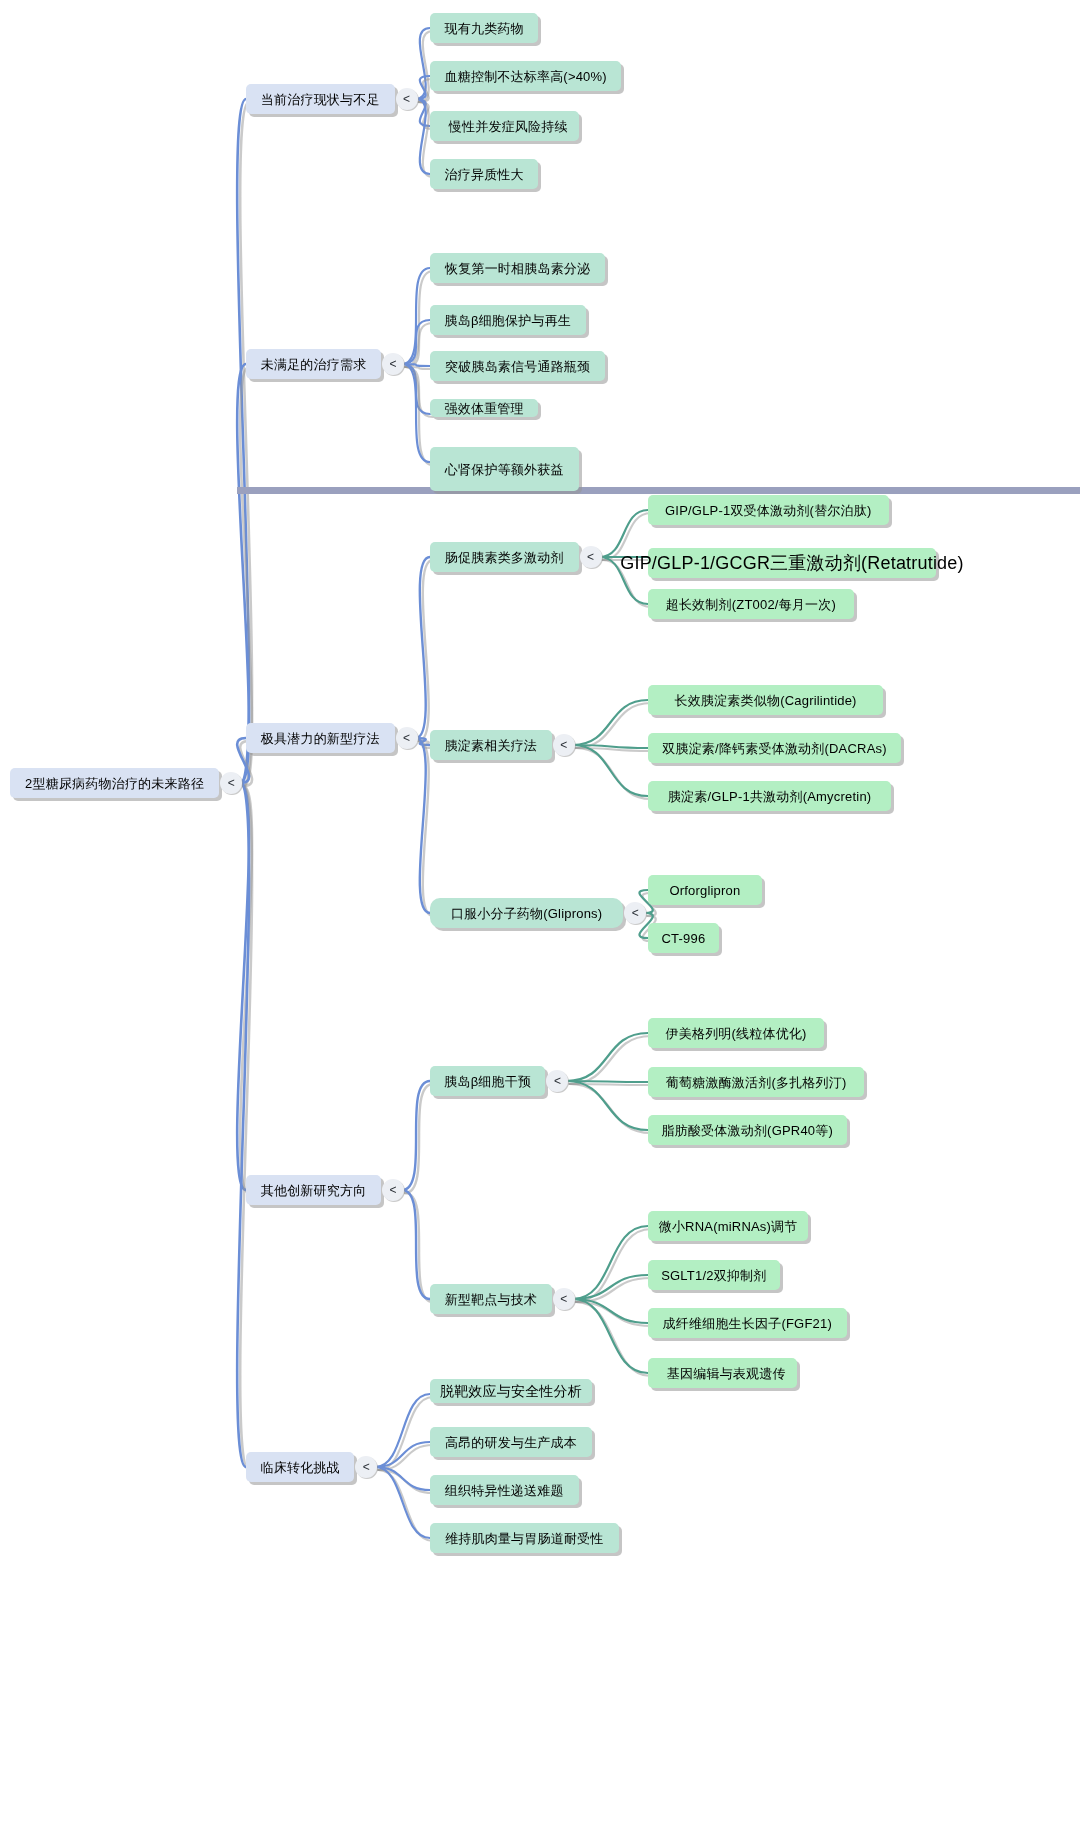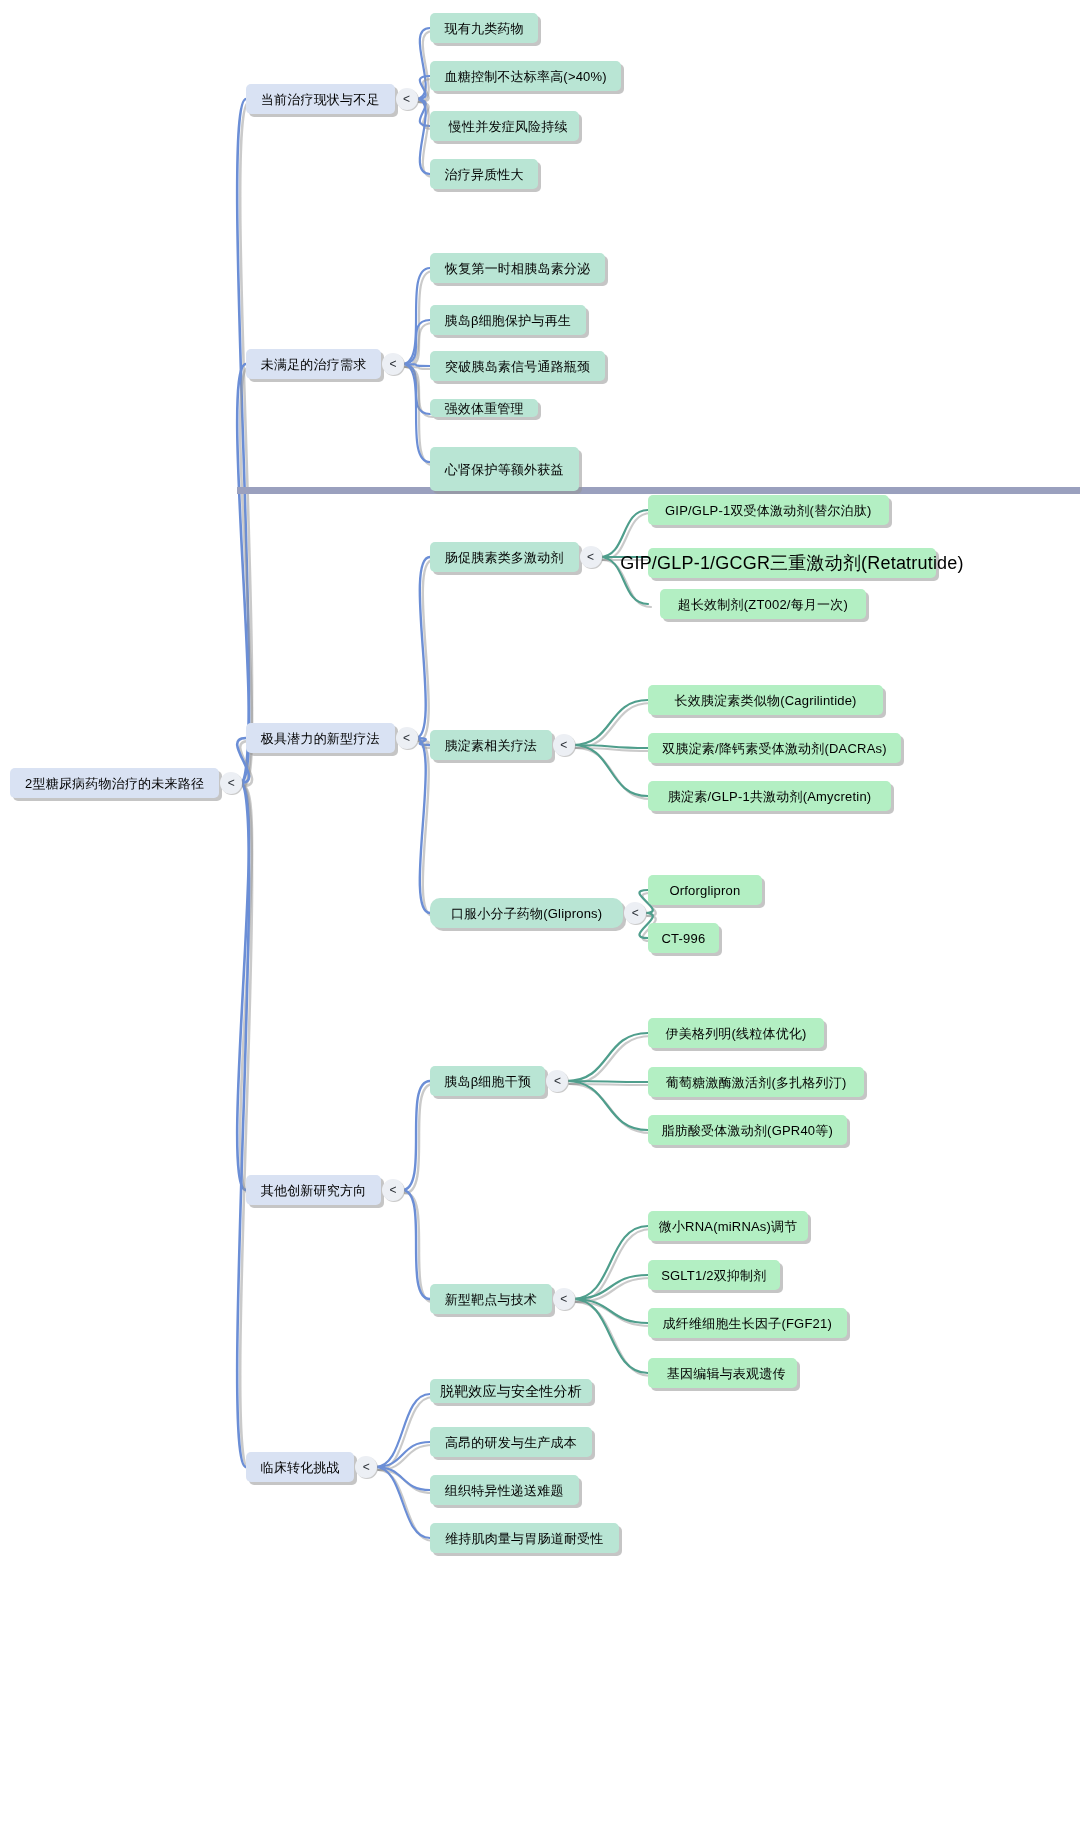--- a/index.html
+++ b/index.html
@@ -207,21 +207,21 @@
     </div>
     <div class="toggle" style="left: 579.51px; top: 546px;">
       <span>&lt;</span>
     </div>
     <div class="node n-l3" style="left: 648px; top: 495px; width: 240.55px; height: 30px; font-size: 13px;">
       <span class="txt">GIP/GLP-1双受体激动剂(替尔泊肽)</span>
     </div>
     <div class="node n-l3" style="left: 648px; top: 542px; width: 288px; height: 30px; font-size: 18px; margin-top: 6px;">
       <span class="txt">GIP/GLP-1/GCGR三重激动剂(Retatrutide)</span>
     </div>
-    <div class="node n-l3" style="left: 648px; top: 589px; width: 205.71px; height: 30px; font-size: 13px; margin-left: 12px;">
+    <div class="node n-l3" style="left: 648px; top: 589px; width: 205.71px; height: 30px; font-size: 13px;">
       <span class="txt">超长效制剂(ZT002/每月一次)</span>
     </div>
     <div class="node n-l2" style="left: 430px; top: 730px; width: 121.73px; height: 30px; font-size: 13px;">
       <span class="txt">胰淀素相关疗法</span>
     </div>
     <div class="toggle" style="left: 552.73px; top: 734px;">
       <span>&lt;</span>
     </div>
     <div class="node n-l3" style="left: 648px; top: 685px; width: 235.22px; height: 30px; font-size: 13px; justify-content: center;">
       <span class="txt">长效胰淀素类似物(Cagrilintide)</span>

